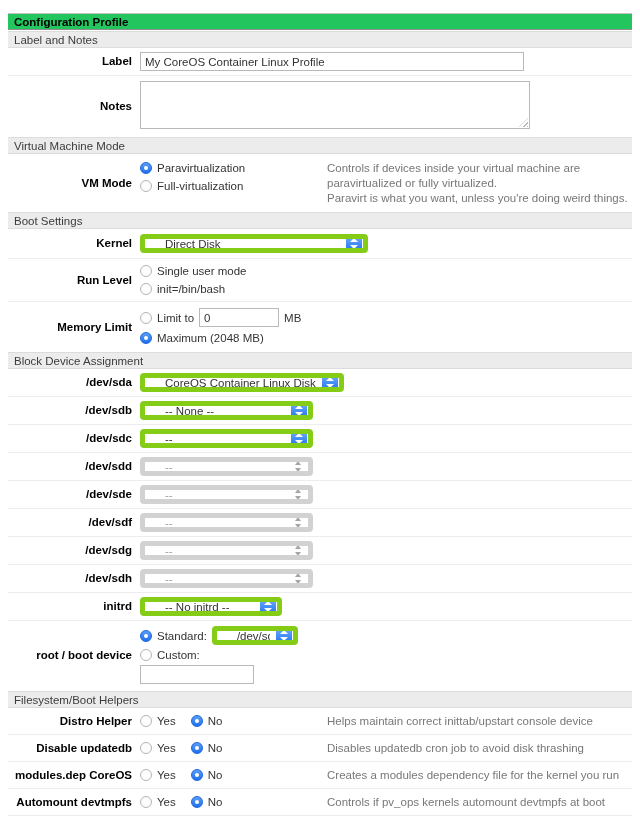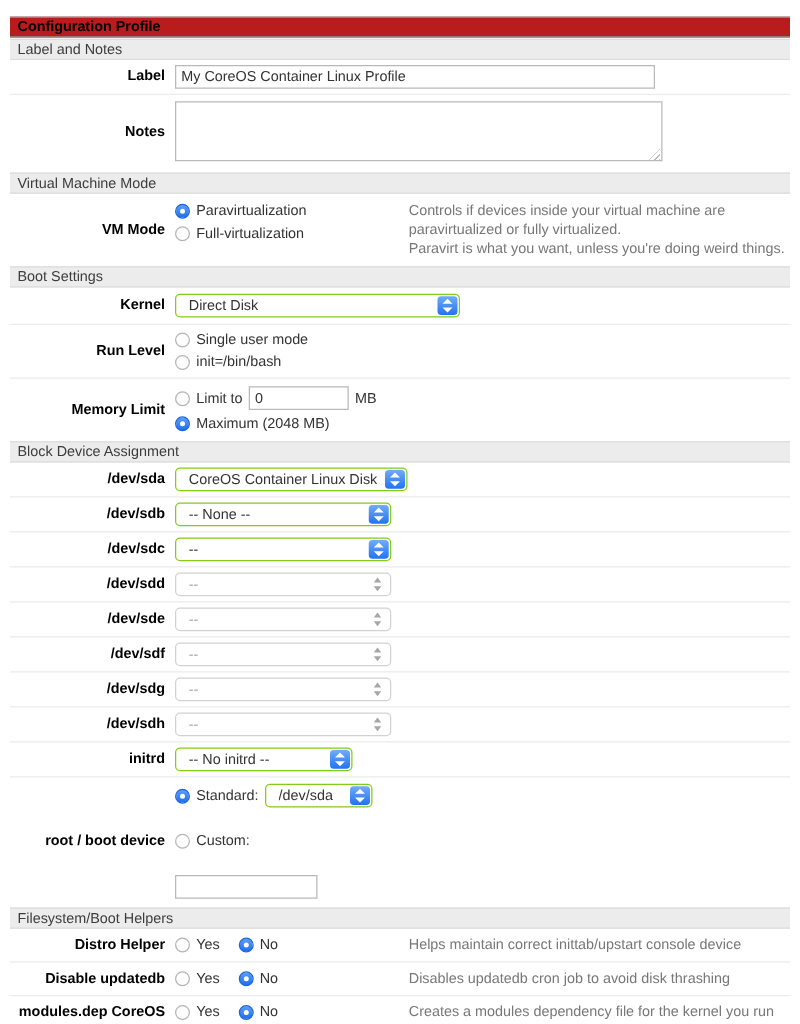--- a/index.html
+++ b/index.html
@@ -11,21 +11,21 @@
   }
   .page { padding:13px 8px 0 8px; }
 
   
   .bar {
     height:17px; line-height:16px; padding:0 6px;
     background:#ececec; color:#3c3c3c;
     border-top:1px solid #dcdcdc; border-bottom:1px solid #dcdcdc;
   }
   .bar.main {
-    background:#b91c1c; color:#000; font-weight:bold;
+    background:#22c55e; color:#000; font-weight:bold;
     border-top:1px solid #c2c2c2; border-bottom:1px solid #8f8f8f;
     margin-bottom:1px;
   }
 
   
   .row { display:flex; align-items:flex-start; padding:4px 0; border-bottom:1px solid #ececec; }
   .row.no-b { border-bottom:none; }
   .lbl {
     flex:none; width:132px; padding-right:8px; text-align:right;
     font-weight:bold; color:#000; align-self:center; line-height:13px;
@@ -55,22 +55,22 @@
   .radio.on { border:1px solid #1a66e0; background:linear-gradient(#5d9ef6,#1f70ee); }
   .radio.on::after {
     content:""; position:absolute; left:3px; top:3px; width:4px; height:4px;
     border-radius:50%; background:#fff;
   }
   .opt { display:flex; align-items:center; gap:5px; line-height:16px; }
 
   
   .mac-select {
     display:inline-flex; align-items:center; height:19px;
-    border:1px solid #84cc16; border-radius:4px; background:#fff;
-    padding-left:10px; overflow:hidden; vertical-align:middle;
+    border:5px solid #84cc16; border-radius:4px; background:#fff;
+    padding-left:20px; overflow:hidden; vertical-align:middle;
   }
   .sel-text { flex:1; white-space:nowrap; overflow:hidden; color:#333; }
   .stepper {
     flex:none; position:relative; width:16px; height:15px; margin-left:6px; margin-right:1px;
     border-radius:3px; background:linear-gradient(#70acf8,#2173f2);
   }
   .stepper::before {
     content:""; position:absolute; left:4px; top:2px;
     border-left:4px solid transparent; border-right:4px solid transparent;
     border-bottom:4.5px solid #fff;
@@ -293,21 +293,21 @@
       <span class="mac-select w-initrd">
         <span class="sel-text">-- No initrd --</span>
         <span class="stepper"></span>
       </span>
     </div>
   </div>
 
   <div class="row no-b" style="padding:5px 0 7px 0;">
     <div class="lbl">root / boot device</div>
     <div class="ctl wide">
-      <div class="stack" style="gap:19px;">
+      <div class="stack" style="gap:2px;">
         <span class="inline">
           <span class="opt">
             <span class="radio on"></span>
             <span>Standard:</span>
           </span>
           <span class="mac-select w-std">
             <span class="sel-text">/dev/sda</span>
             <span class="stepper"></span>
           </span>
         </span>

